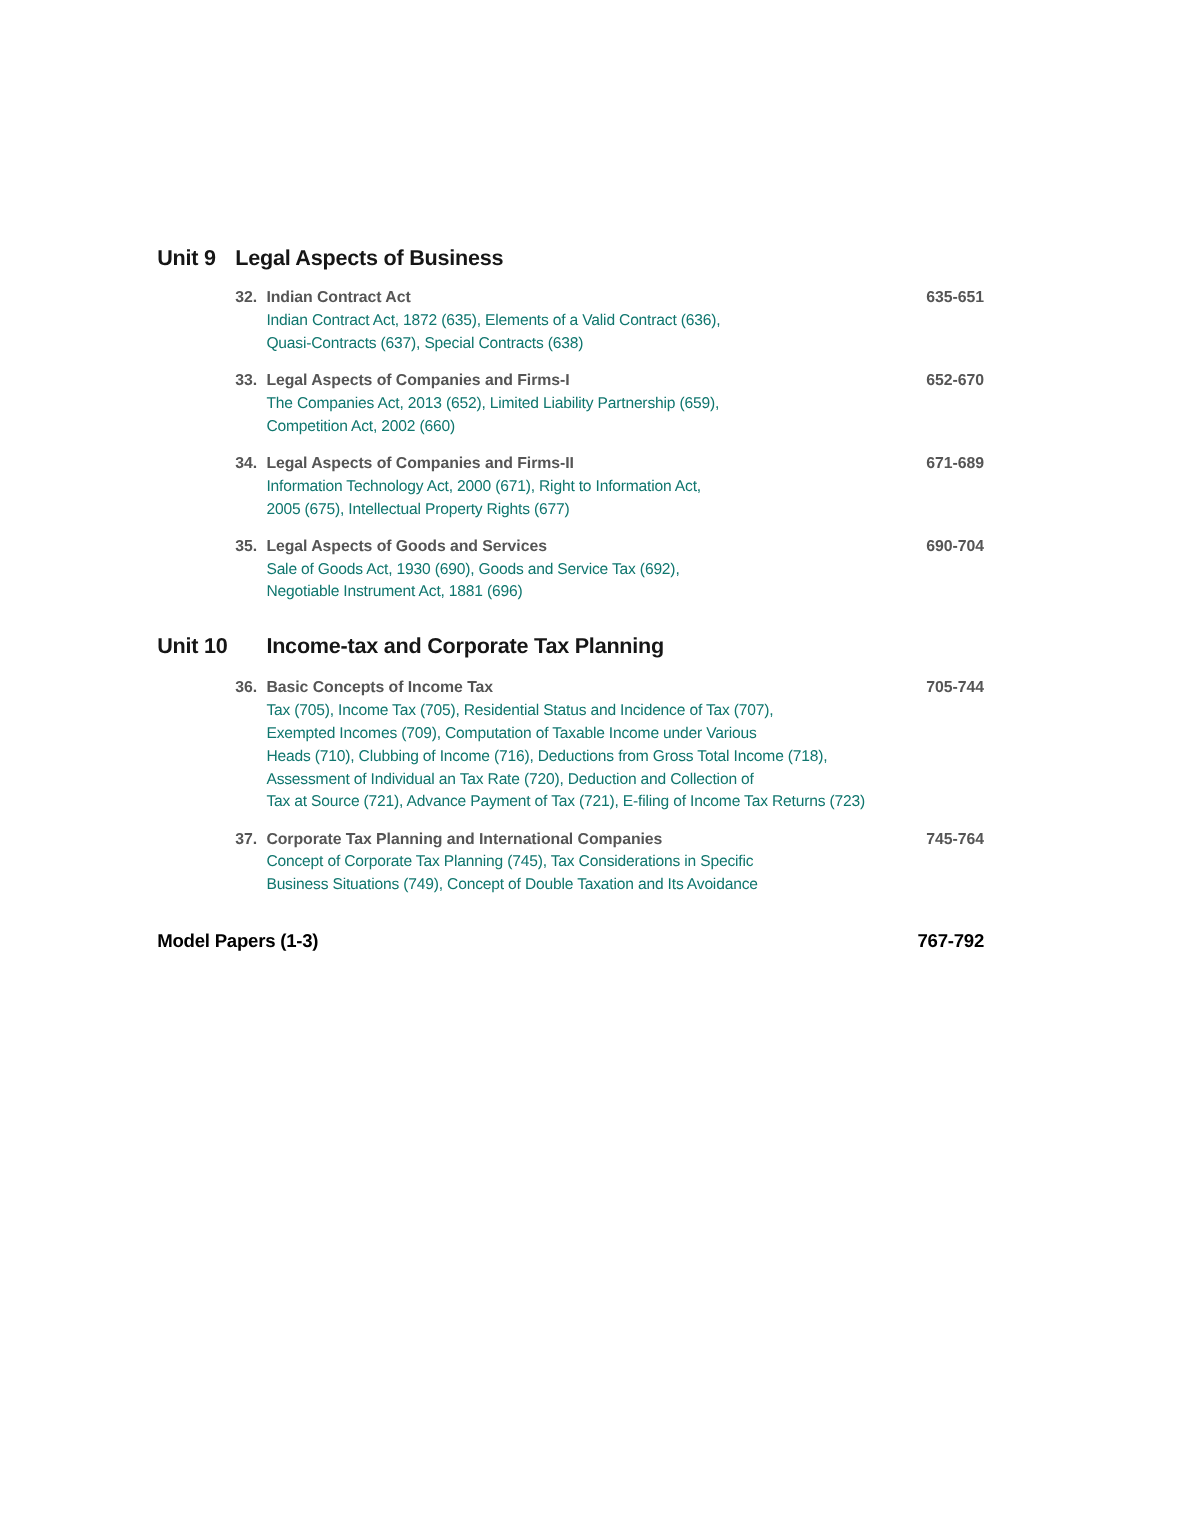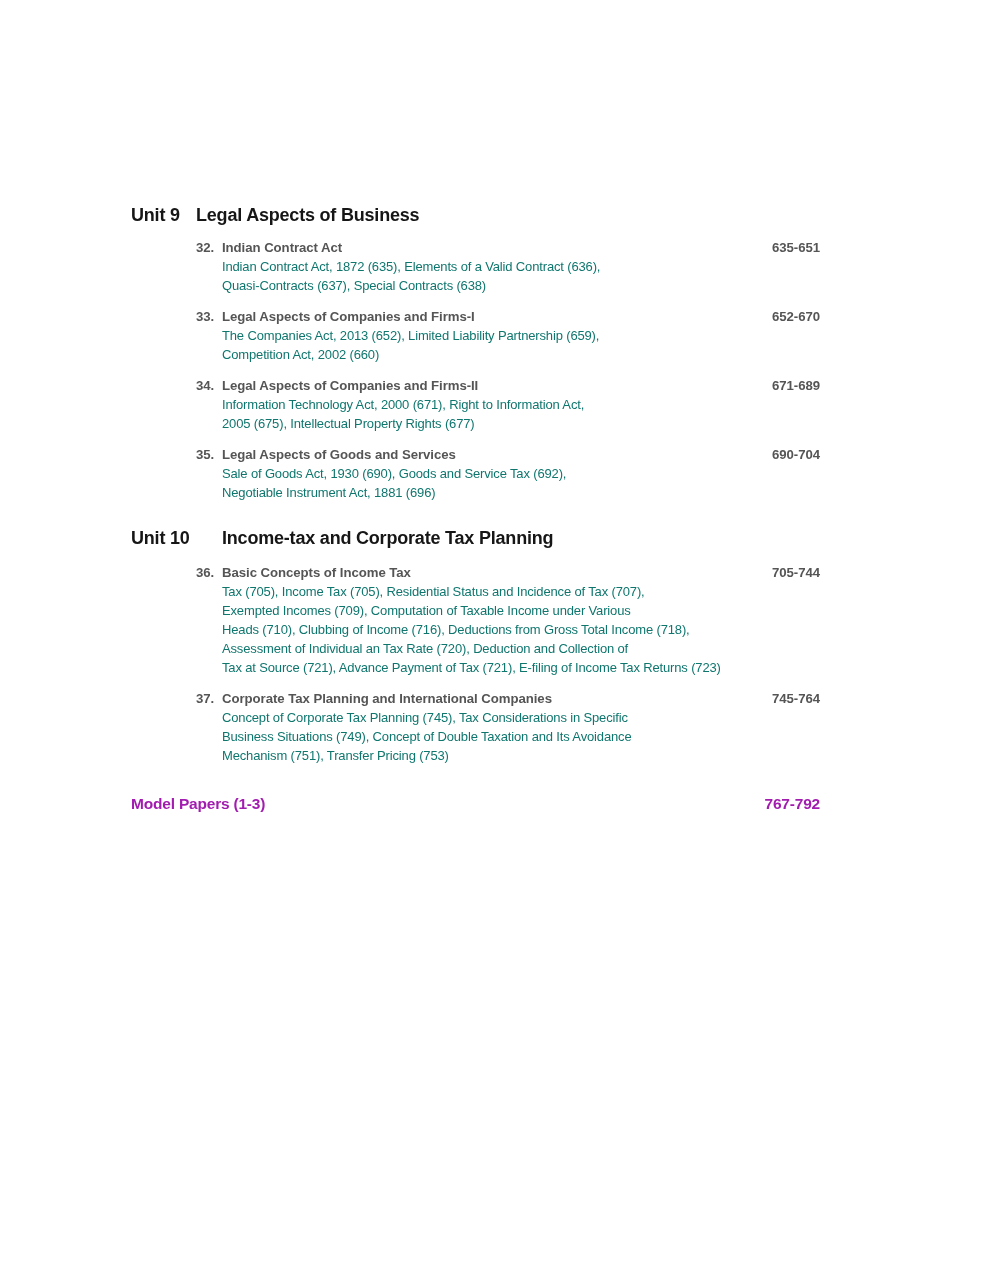--- a/index.html
+++ b/index.html
@@ -99,21 +99,21 @@
   .chapter-desc .line { display: block; white-space: nowrap; }
 
   
   .model-row {
     display: flex;
     align-items: baseline;
     justify-content: space-between;
     margin-top: 30px;
     font-weight: bold;
     font-size: 15.5px;
-    color: #a21caf;
+    color: #000000;
     letter-spacing: -0.2px;
   }
   .model-label { white-space: nowrap; }
   .model-pages { white-space: nowrap; }
 </style>
 </head>
 <body>
 
 <div class="page">
   <div class="toc">
@@ -193,21 +193,20 @@
 
     <div class="chapter">
       <div class="chapter-head">
         <span class="chapter-num">37.</span>
         <span class="chapter-title">Corporate Tax Planning and International Companies</span>
         <span class="chapter-pages">745-764</span>
       </div>
       <div class="chapter-desc">
         <span class="line">Concept of Corporate Tax Planning (745), Tax Considerations in Specific</span>
         <span class="line">Business Situations (749), Concept of Double Taxation and Its Avoidance</span>
-        <span class="line">Mechanism (751), Transfer Pricing (753)</span>
       </div>
     </div>
 
     <div class="model-row">
       <span class="model-label">Model Papers (1-3)</span>
       <span class="model-pages">767-792</span>
     </div>
 
   </div>
 </div>

